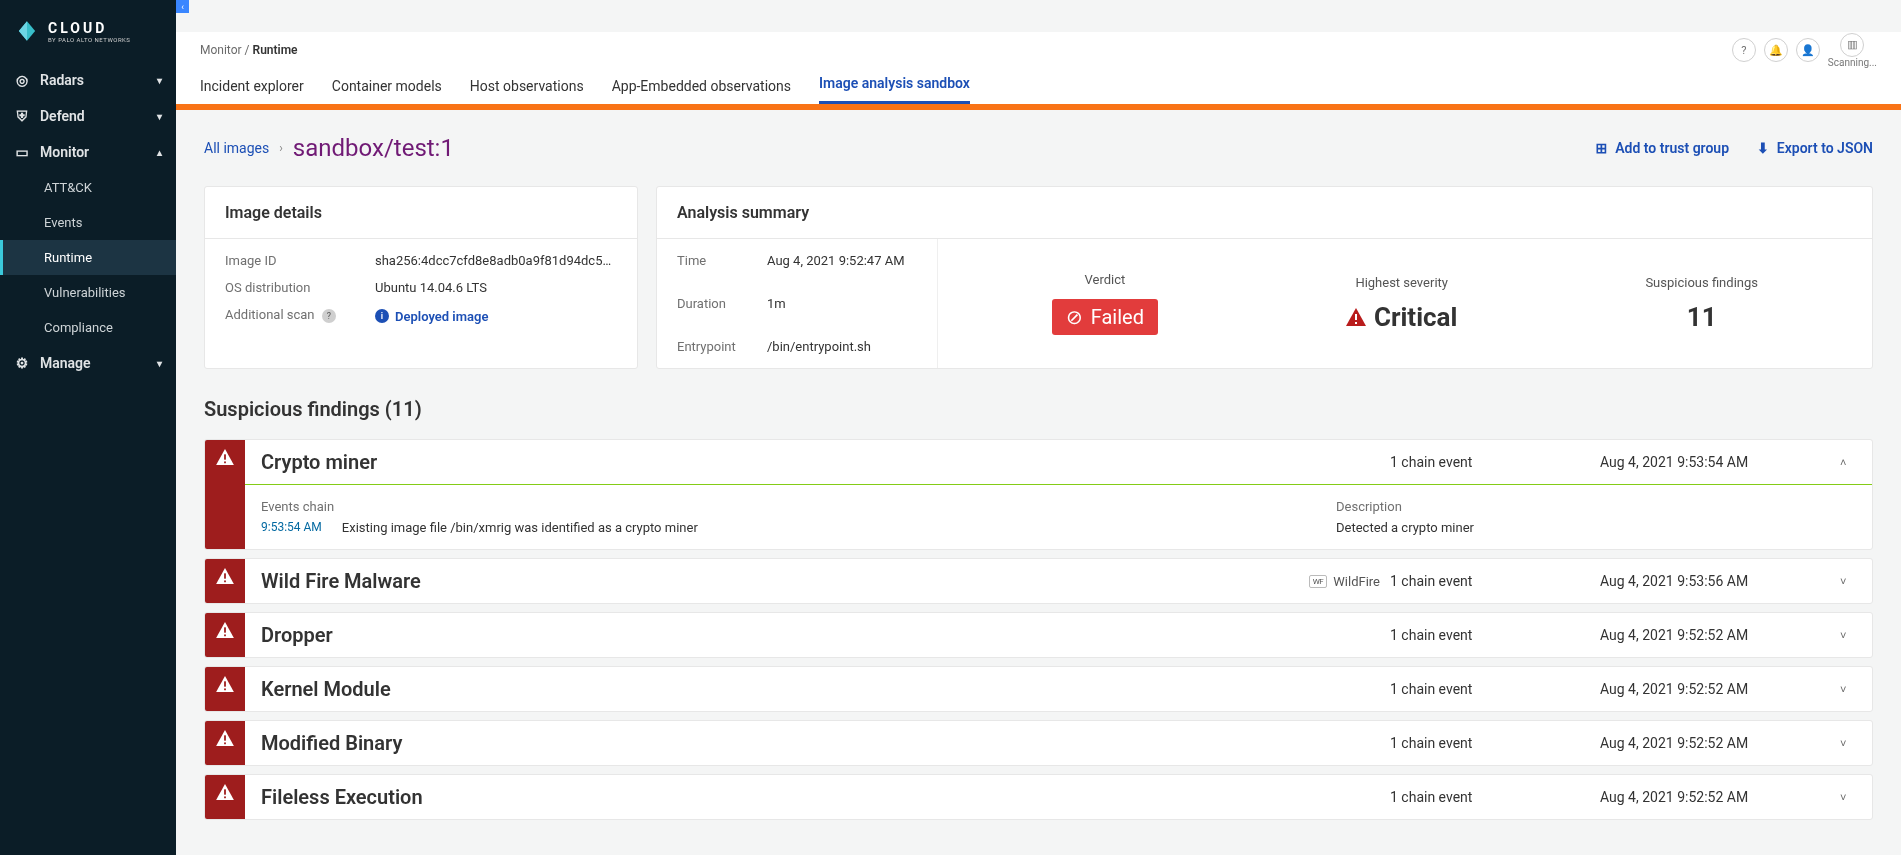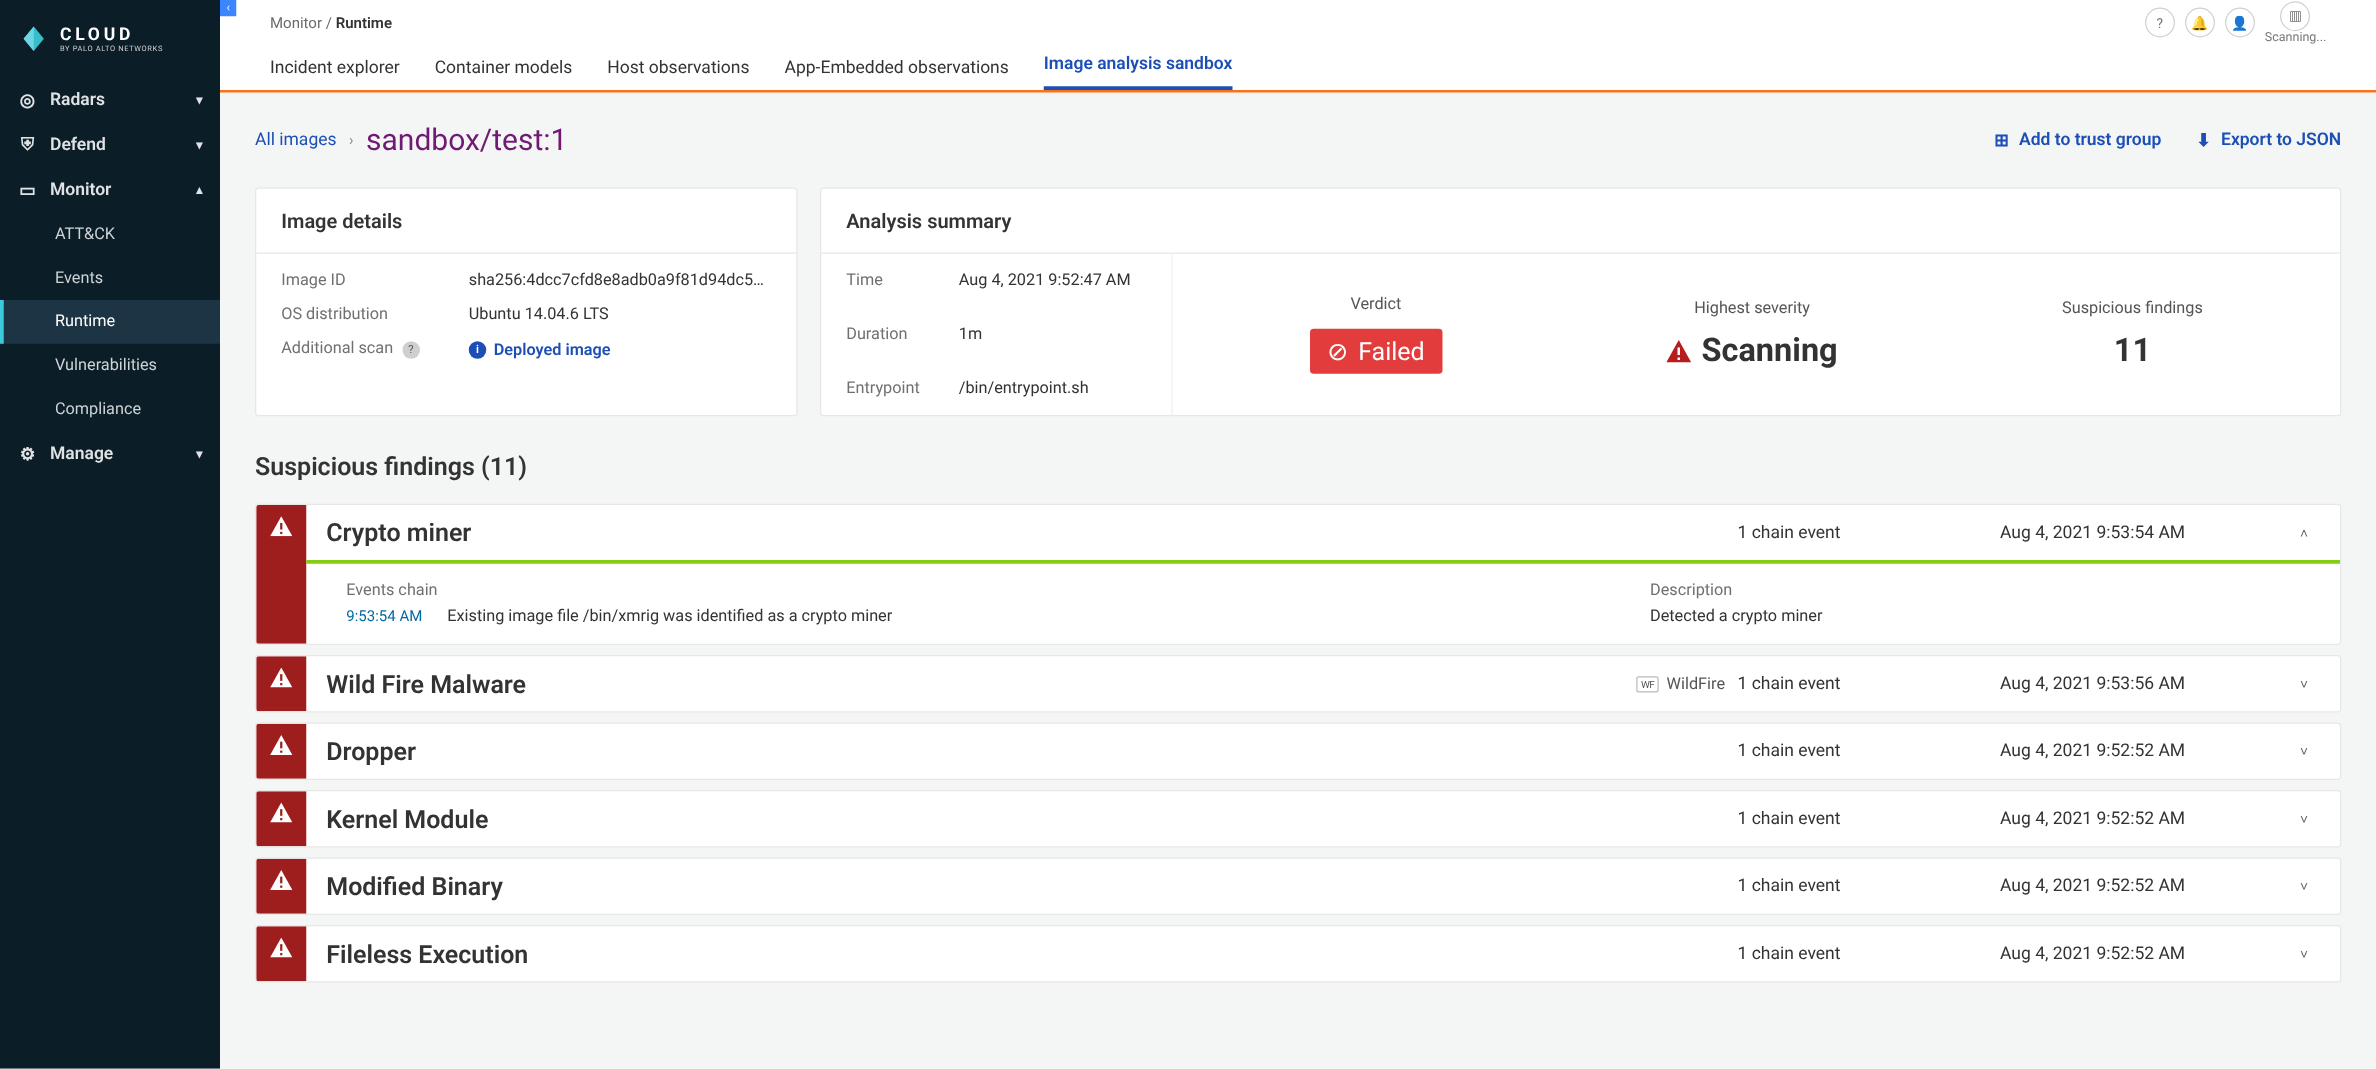--- a/index.html
+++ b/index.html
@@ -18,21 +18,21 @@
   .nav-item.child { padding-left:44px; font-size:13px; color:#cdd3d6;}
   .nav-item.child.active { background:#1c3443; color:#fff; border-left:3px solid #3bc9db; padding-left:41px;}
   .nav-item.parent { font-weight:600; }
   .nav-item .chev { margin-left:auto; font-size:10px; }
   .nav-icon { width:16px; height:16px; display:flex; align-items:center; justify-content:center; }
 
   
   .main { flex:1; display:flex; flex-direction:column; min-width:0; }
 
   
-  .top-header { background:#fff; border-bottom:2px solid #f97316; padding:0 40px; }
+  .top-header { background:#fff; border-bottom:6px solid #f97316; padding:0 24px;margin-top:32px; }
   .bc-row { display:flex; align-items:center; height:36px; }
   .breadcrumb { font-size:12px; color:#6b6b6b;}
   .breadcrumb .current-bc { color:#333; font-weight:600;}
   .header-right { margin-left:auto; display:flex; align-items:center; gap:8px;}
   .icon-btn { width:24px; height:24px; border:1px solid #d0d0d0; border-radius:50%; display:flex; align-items:center; justify-content:center; color:#707070; font-size:11px; cursor:pointer;}
   .scanning { font-size:10px; color:#777;}
 
   .tabs { display:flex; gap:28px; height:36px; align-items:flex-end;}
   .tab { padding-bottom:10px; font-size:14px; color:#333; cursor:pointer; }
   .tab.active { color:#1c4fb5; border-bottom:3px solid #1c4fb5; font-weight:600;}
@@ -75,21 +75,21 @@
   .finding-left { width:40px; background:#9e1d1d; display:flex; align-items:flex-start; justify-content:center; padding-top:9px;}
   .finding-main { flex:1; }
   .finding-header { display:flex; align-items:center; padding:10px 16px; cursor:pointer; gap:10px;}
   .finding-title { font-weight:600; font-size:20px; flex:0 0 auto; }
   .finding-spacer { flex:1; }
   .wf-badge { display:flex; align-items:center; gap:6px; color:#555; font-size:13px;}
   .wf-logo { border:1px solid #bbb; padding:1px 3px; font-size:8px; border-radius:2px; letter-spacing:-0.5px;}
   .finding-chain { width:200px; color:#333; font-size:14px;}
   .finding-time { width:230px; color:#333; font-size:14px;}
   .finding-caret { width:16px; color:#666; font-size:11px;}
-  .finding-body { border-top:3px solid #84cc16; padding:14px 32px; display:flex; gap:32px; font-size:13px;}
+  .finding-body { border-top:1px solid #84cc16; padding:14px 16px; display:flex; gap:32px; font-size:13px;}
   .ev-col { flex:1; }
   .ev-label { color:#707070; margin-bottom:6px;}
   .ev-row { display:flex; gap:20px; }
   .ev-time { color:#0369a1; font-size:12px;}
   .desc-col { width:520px;}
   .tri-svg{ width:18px; height:16px; }
 </style>
 </head>
 <body>
 
@@ -232,21 +232,21 @@
               </div>
             </div>
             <div class="stat">
               <div class="stat-label">Highest severity</div>
               <div class="stat-value">
                 <svg class="warn-tri" viewBox="0 0 20 18">
                     <path d="M10 0 L20 18 L0 18 Z" fill="#b91c1c"></path>
                     <rect x="9" y="6" width="2" height="6" fill="#fff"></rect>
                     <rect x="9" y="14" width="2" height="2" fill="#fff"></rect>
                   </svg>
-                <span>Scanning</span>
+                <span>Critical</span>
               </div>
             </div>
             <div class="stat">
               <div class="stat-label">Suspicious findings</div>
               <div class="stat-value">11</div>
             </div>
           </div>
         </div>
       </div>
     </div>

